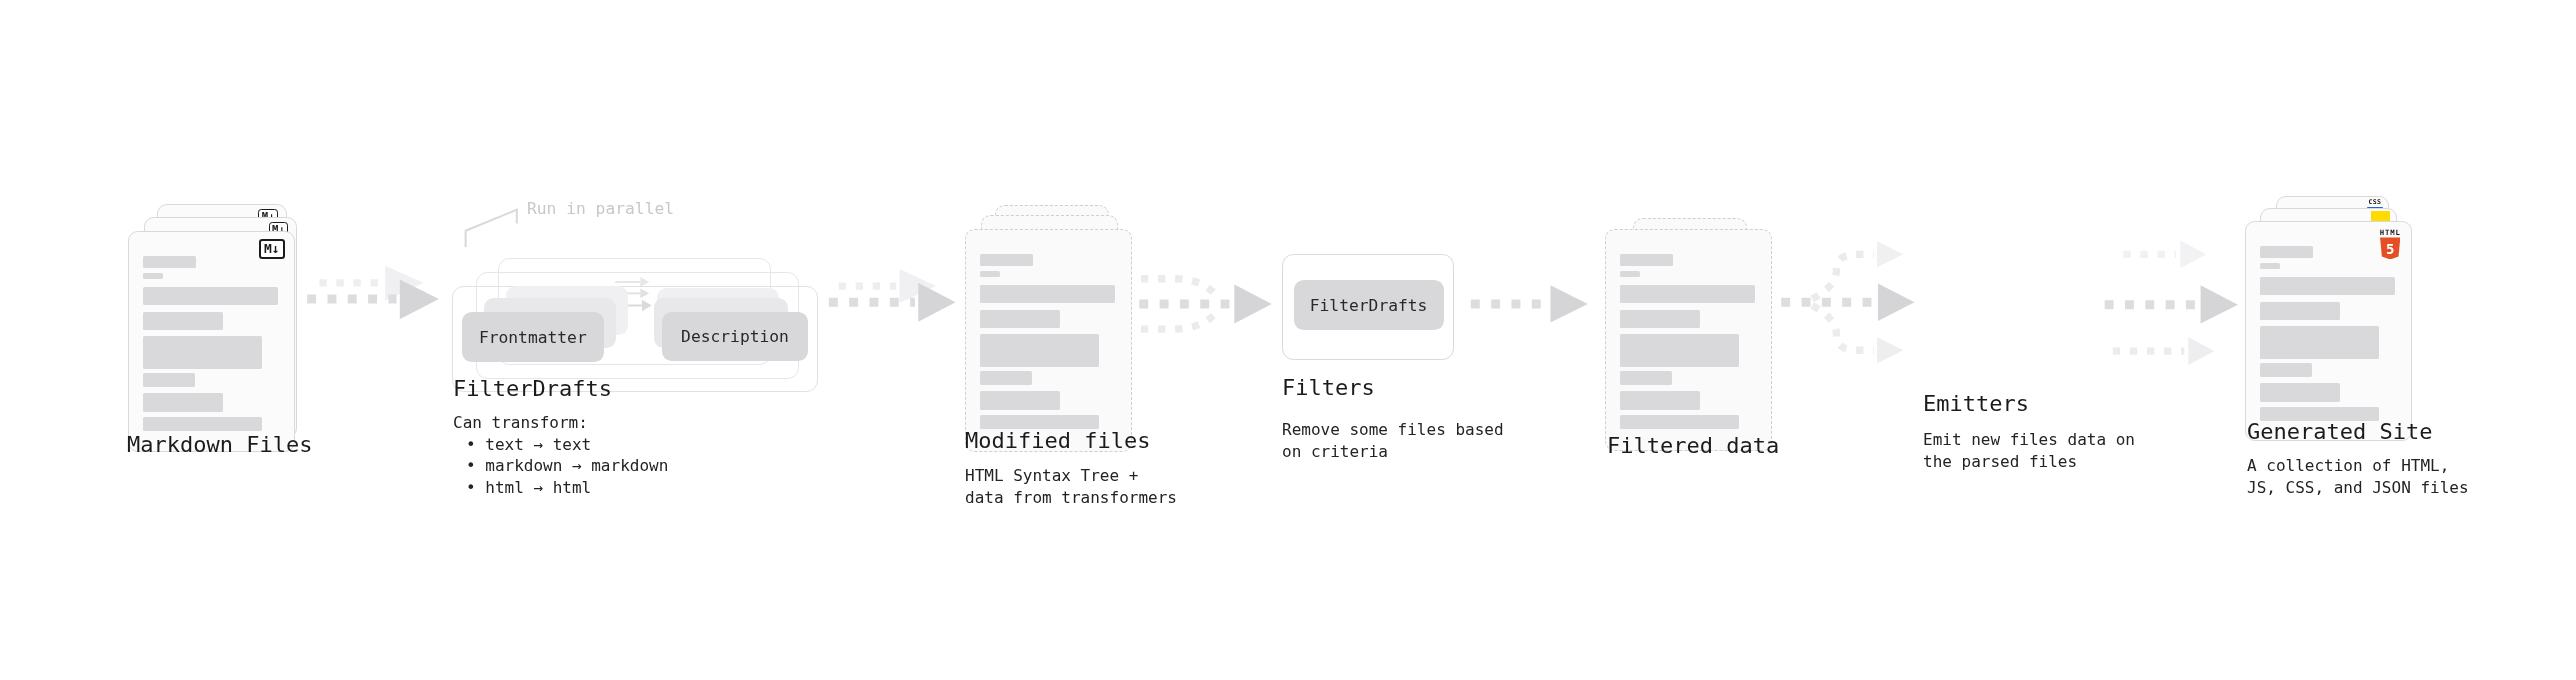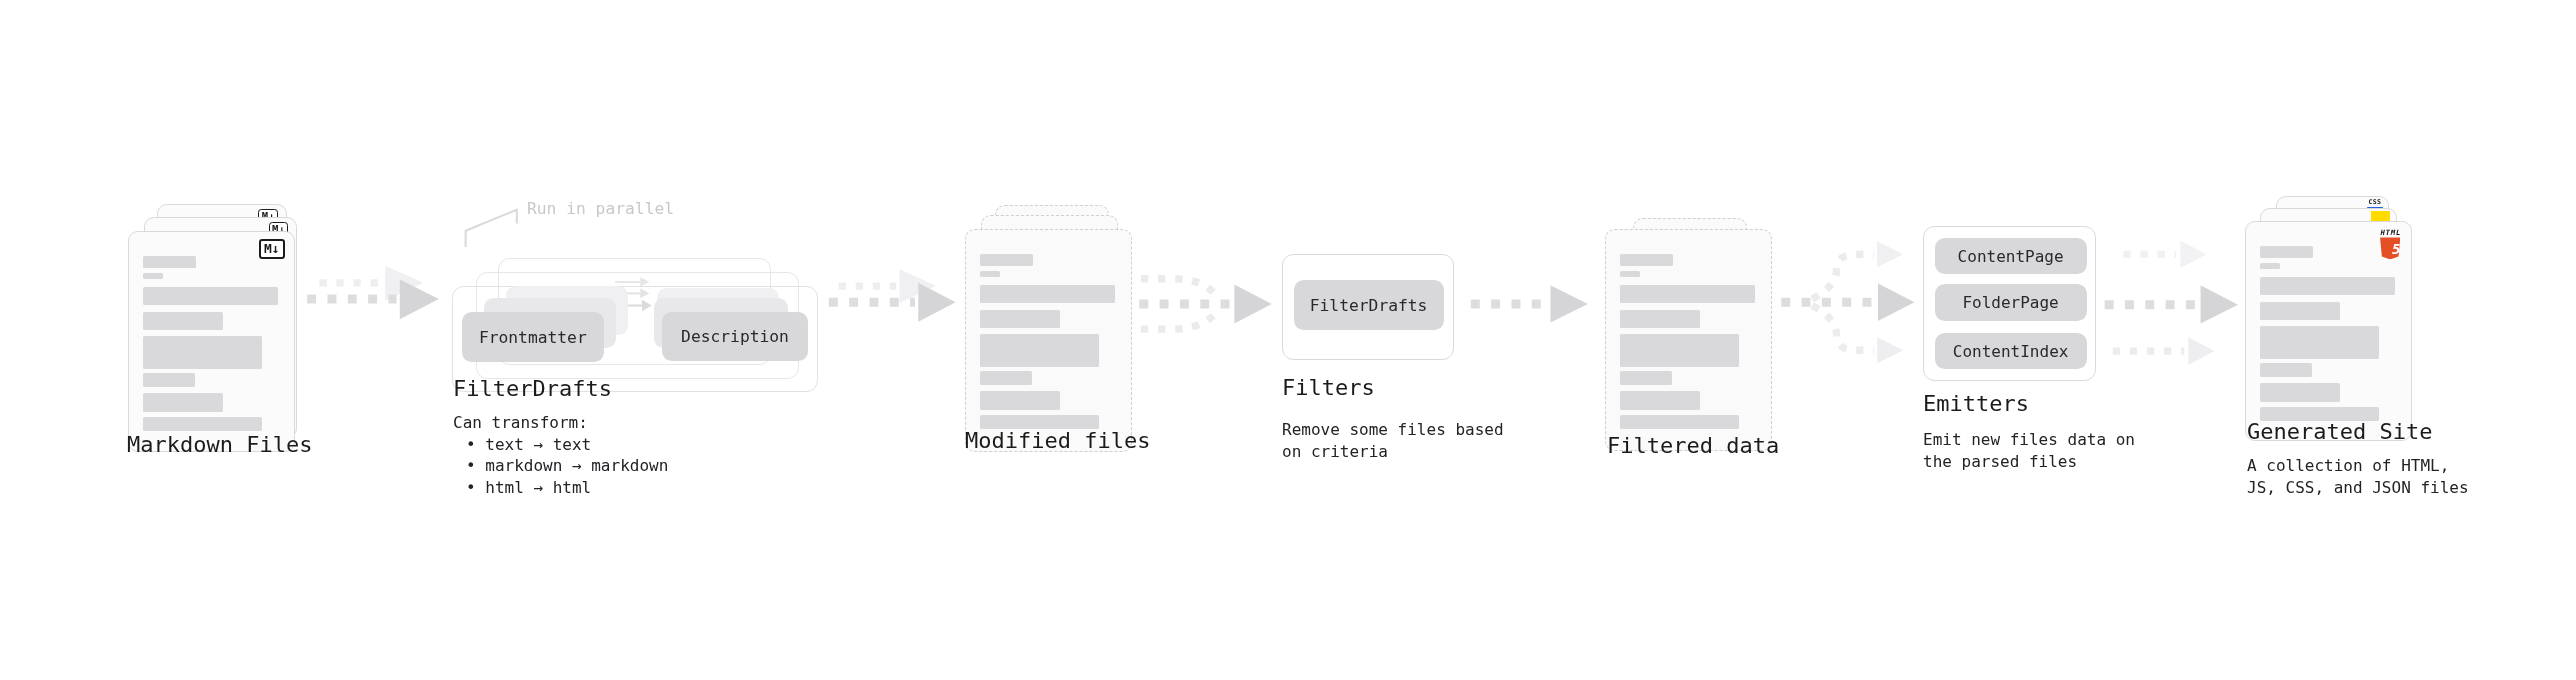--- a/index.html
+++ b/index.html
@@ -42,21 +42,21 @@
 
   .sec-title{position:absolute;color:#1b1b1e;font-size:22px;white-space:nowrap;}
   .sec-sub{position:absolute;color:#232327;font-size:16px;line-height:21.5px;white-space:nowrap;}
   .sec-sub .indent{padding-left:13px;}
   .note{position:absolute;color:#c8c8cc;font-size:16.3px;white-space:nowrap;text-align:center;}
 
   .css-badge{position:absolute;width:16.3px;text-align:center;}
   .css-badge .css-txt{font-size:6.5px;font-weight:bold;color:#141416;line-height:6.5px;letter-spacing:0.4px;}
   .css-badge .css-bar{height:2.8px;background:#2560e0;margin-top:0.8px;border-radius:0.8px;}
   .js-badge{position:absolute;width:18.7px;height:11.4px;background:#ffdb00;}
-  .html5-badge{position:absolute;width:22px;text-align:right;font-style:italic;}
+  .html5-badge{position:absolute;width:22px;text-align:center;}
   .html5-badge .h5-txt{font-size:7.3px;font-weight:bold;color:#141416;letter-spacing:0.8px;line-height:8.1px;}
   .html5-badge .h5-shield{position:relative;margin:0.8px auto 0;width:20.3px;height:22px;background:#e44f26;
     clip-path:polygon(0 0,100% 0,91% 87%,50% 100%,9% 87%);}
   .html5-badge .h5-num{position:absolute;left:0;right:0;top:3.3px;color:#ffffff;font-size:14px;font-weight:bold;}
 </style>
 </head>
 <body>
 
 <div class="canvas">
 
@@ -171,20 +171,24 @@
           <div class="bar" style="width: 135px; height: 18px; top: 55px;"></div>
           <div class="bar" style="width: 80px; height: 18px; top: 80px;"></div>
           <div class="bar" style="width: 119px; height: 32.5px; top: 104px;"></div>
           <div class="bar" style="width: 52px; height: 14px; top: 141px;"></div>
           <div class="bar" style="width: 80px; height: 18.7px; top: 161px;"></div>
           <div class="bar" style="width: 119px; height: 14px; top: 185px;"></div>
         </div>
     </div>
   </div>
   <div class="sec-title" style="left:965px;top:428px">Modified files</div>
+  <div class="sec-sub" style="left:965px;top:465px">
+    <div>HTML Syntax Tree +</div>
+    <div>data from transformers</div>
+  </div>
 
   <div class="box solidbox" style="left:1282px;top:254px;width:172px;height:106px">
     <div class="pill" style="left:10.6px;top:25px;width:150px;height:50px">FilterDrafts</div>
   </div>
   <div class="sec-title" style="left:1282px;top:375px">Filters</div>
   <div class="sec-sub" style="left:1282px;top:419px">
     <div>Remove some files based</div>
     <div>on criteria</div>
   </div>
 
@@ -198,25 +202,20 @@
           <div class="bar" style="width: 80px; height: 18px; top: 80px;"></div>
           <div class="bar" style="width: 119px; height: 32.5px; top: 104px;"></div>
           <div class="bar" style="width: 52px; height: 14px; top: 141px;"></div>
           <div class="bar" style="width: 80px; height: 18.7px; top: 161px;"></div>
           <div class="bar" style="width: 119px; height: 14px; top: 185px;"></div>
         </div>
     </div>
   </div>
   <div class="sec-title" style="left:1607px;top:433px">Filtered data</div>
 
-  <div class="box solidbox" style="left:1923px;top:226px;width:173px;height:155px">
-    <div class="pill" style="left:10.6px;top:11.4px;width:152px;height:36px;font-size:16px">ContentPage</div>
-    <div class="pill" style="left:10.6px;top:57px;width:152px;height:37px;font-size:16px">FolderPage</div>
-    <div class="pill" style="left:10.6px;top:106px;width:152px;height:36px;font-size:16px">ContentIndex</div>
-  </div>
   <div class="sec-title" style="left:1923px;top:391px">Emitters</div>
   <div class="sec-sub" style="left:1923px;top:429px">
     <div>Emit new files data on</div>
     <div>the parsed files</div>
   </div>
 
   <div class="abs" style="left:2245px;top:189px;width:167px;height:220px">
     <div class="doc" style="left:31px;top:-25px;width:113px;height:220px">
       <div class="css-badge" style="right:4.9px;top:2.4px">
         <div class="css-txt">CSS</div>

